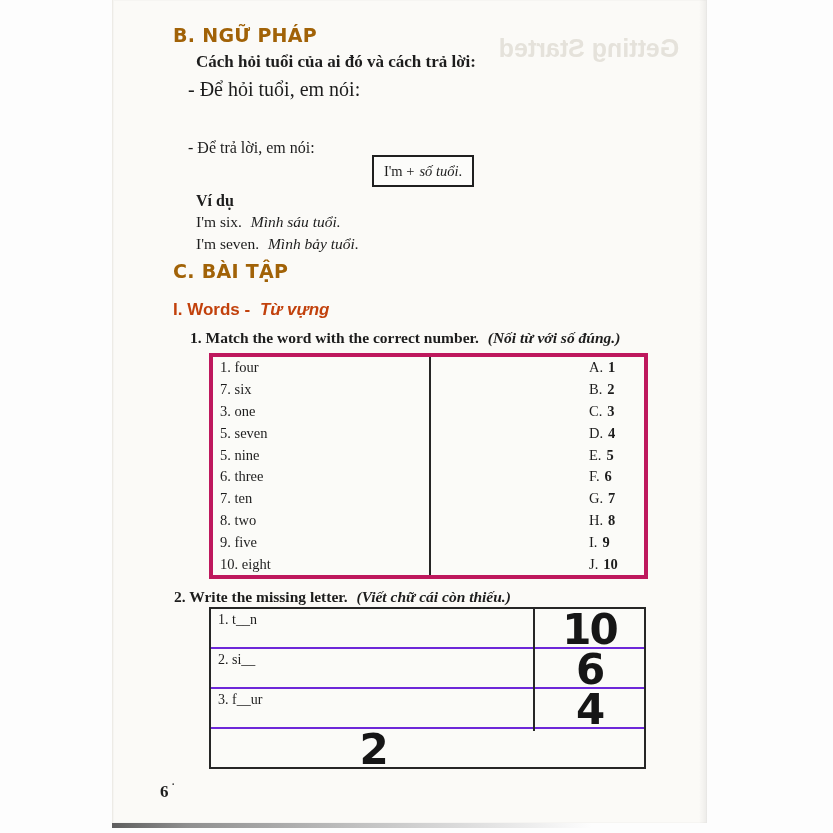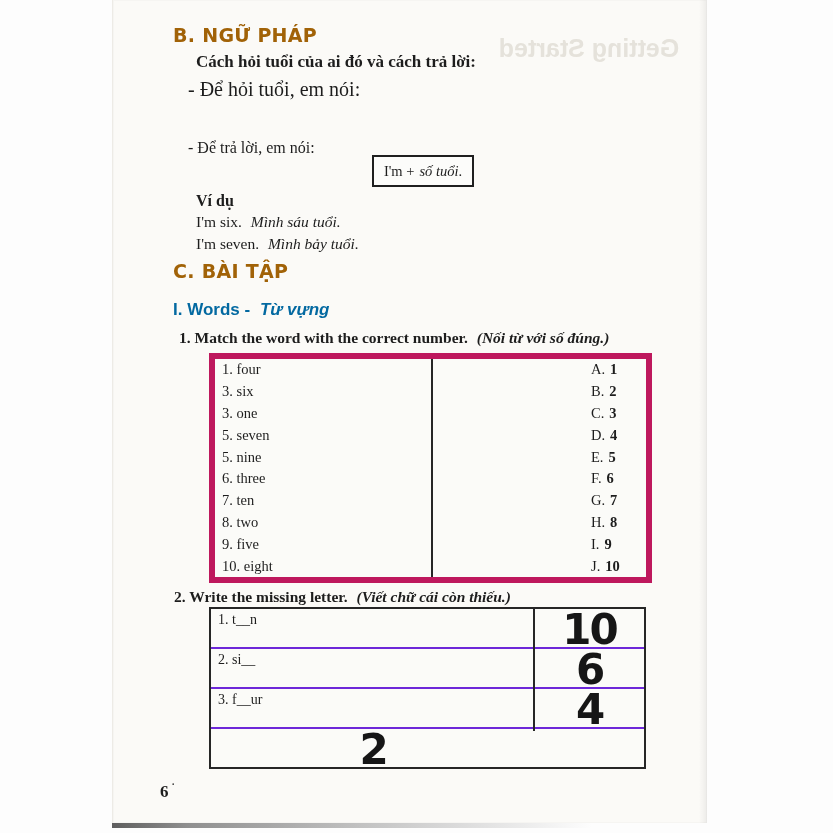--- a/index.html
+++ b/index.html
@@ -39,27 +39,27 @@
   .body-text{font-size:15px;}
   .intro{font-size:17px;font-weight:bold;}
   .it{font-style:italic;}
   .gap-left{margin-left:5px;}
   .boxed{
     border:2px solid #1f1f1f;background:rgba(255,255,255,.35);
     display:flex;align-items:center;justify-content:center;
     font-size:14px;white-space:nowrap;
   }
   .words-heading{
-    font-family:"Liberation Sans",sans-serif;font-weight:bold;font-size:17px;color:#0369a1;
+    font-family:"Liberation Sans",sans-serif;font-weight:bold;font-size:17px;color:#c2410c;
   }
   .ex-title{font-size:15.5px;font-weight:bold;}
   
   .table1{
     position:absolute;left:96px;top:353px;width:431px;
-    border:6px solid #be185d;display:grid;grid-template-columns:218px 1fr;
+    border:4px solid #be185d;display:grid;grid-template-columns:218px 1fr;
     background:rgba(255,255,255,.2);
   }
   .t1-left{border-right:2px solid #262626;}
   .t1row{
     height:21.8px;display:flex;align-items:center;
     font-size:14.5px;padding-left:7px;
   }
   .t1row.num{padding-left:158px;}
   .t1row .val{font-weight:bold;margin-left:5px;}
   
@@ -115,29 +115,29 @@
     <span class="it gap-left">Mình bảy tuổi.</span>
   </div>
 
   <div class="abs display-heading" style="left:60px;top:260px;">C. BÀI TẬP</div>
 
   <div class="abs words-heading" style="left:60px;top:300px;">
     <span>I. Words -</span>
     <span class="it gap-left">Từ vựng</span>
   </div>
 
-  <div class="abs ex-title" style="left:66px;top:329px;">
+  <div class="abs ex-title" style="left:77px;top:329px;">
     <span>1. Match the word with the correct number.</span>
     <span class="it gap-left">(Nối từ với số đúng.)</span>
   </div>
 
   <div class="table1">
     <div class="t1-left">
       <div class="t1row">1. four</div>
-      <div class="t1row">3. six</div>
+      <div class="t1row">7. six</div>
       <div class="t1row">3. one</div>
       <div class="t1row">5. seven</div>
       <div class="t1row">5. nine</div>
       <div class="t1row">6. three</div>
       <div class="t1row">7. ten</div>
       <div class="t1row">8. two</div>
       <div class="t1row">9. five</div>
       <div class="t1row">10. eight</div>
     </div>
     <div class="t1-right">

